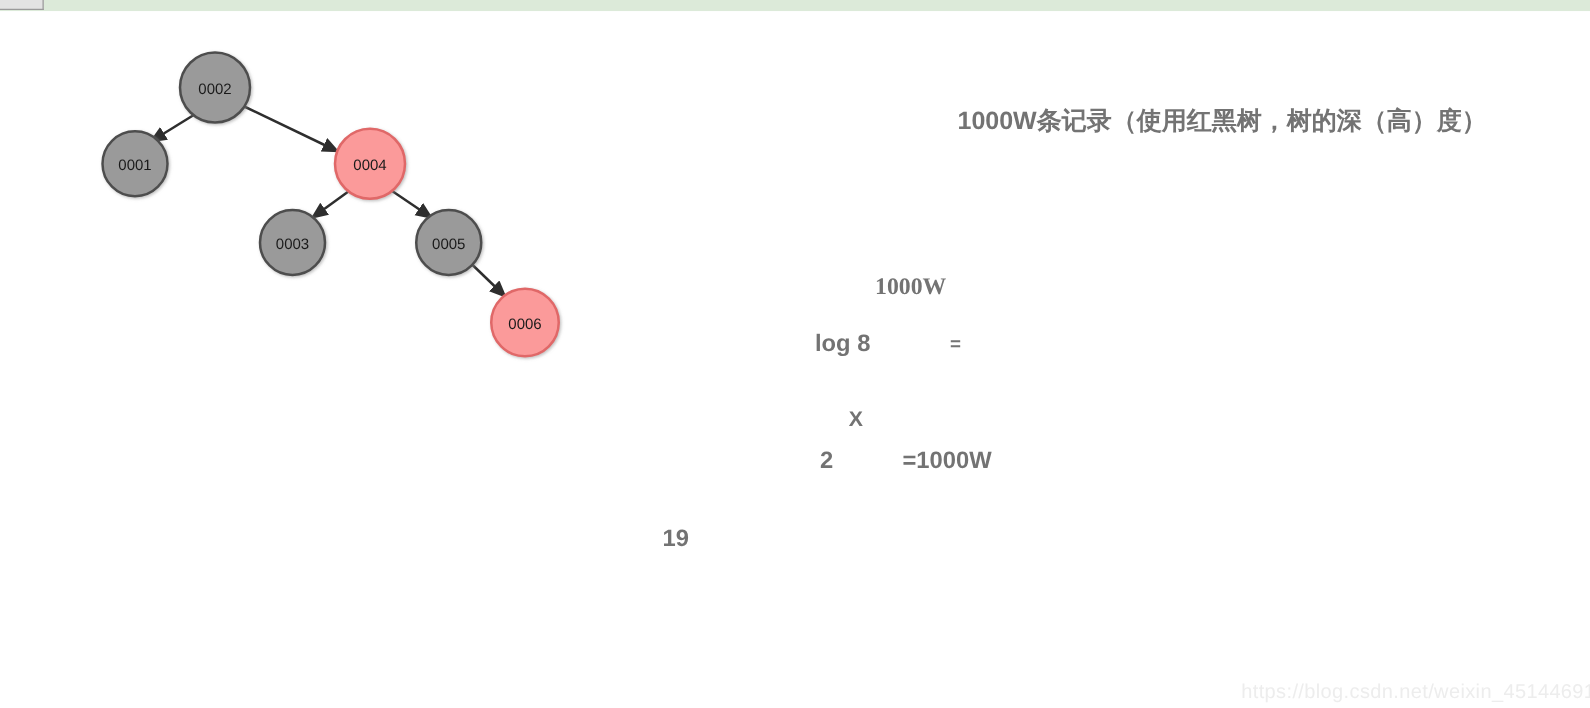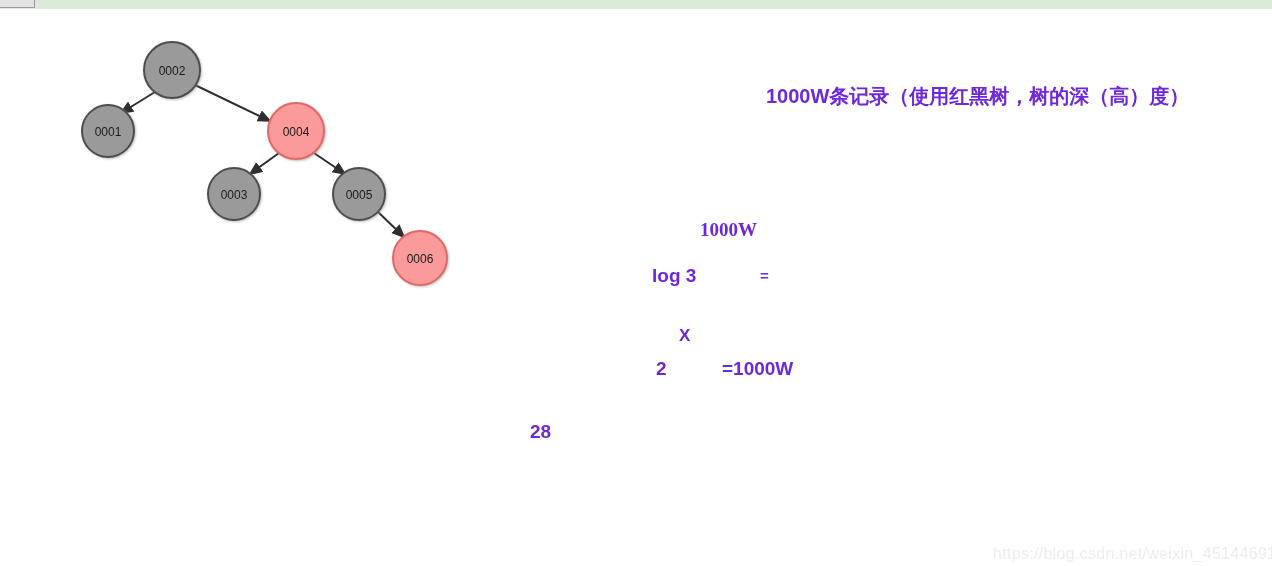--- a/index.html
+++ b/index.html
@@ -51,21 +51,21 @@
     font-family: "Liberation Sans", "DejaVu Sans", sans-serif;
     font-size: 12px;
     fill: #1a1a1a;
     text-anchor: middle;
     dominant-baseline: central;
     pointer-events: none;
   }
   
   .red-text {
     position: absolute;
-    color: #6d28d9;
+    color: #737373;
     font-weight: bold;
     white-space: nowrap;
     font-family: "Liberation Sans", "DejaVu Sans", sans-serif;
   }
   #formula-title {
     left: 766px;
     top: 74px;
     font-size: 20px;
     letter-spacing: 0px;
   }
@@ -168,27 +168,27 @@
     <g>
       <circle class="node-circle" cx="420" cy="249" r="27" fill="#fb9a9a" stroke="#e06767" filter="url(#nodeshadow)"></circle>
       <text class="node-label" x="420" y="250">0006</text>
     </g>
   </svg>
 
   <div class="red-text" id="formula-title">1000W条记录（使用红黑树，树的深（高）度）</div>
 
   <div class="red-text" id="log-arg">1000W</div>
 
-  <div class="red-text" id="log-base">log 3</div>
+  <div class="red-text" id="log-base">log 8</div>
 
   <div class="red-text" id="log-equals">=</div>
 
   <div class="red-text" id="pow-exp">X</div>
 
   <div class="red-text" id="pow-base">2</div>
 
   <div class="red-text" id="pow-result">=1000W</div>
 
-  <div class="red-text" id="answer-value">28</div>
+  <div class="red-text" id="answer-value">19</div>
 
   <div id="watermark">https://blog.csdn.net/weixin_45144691</div>
 
 </div>
 
 </body></html>

